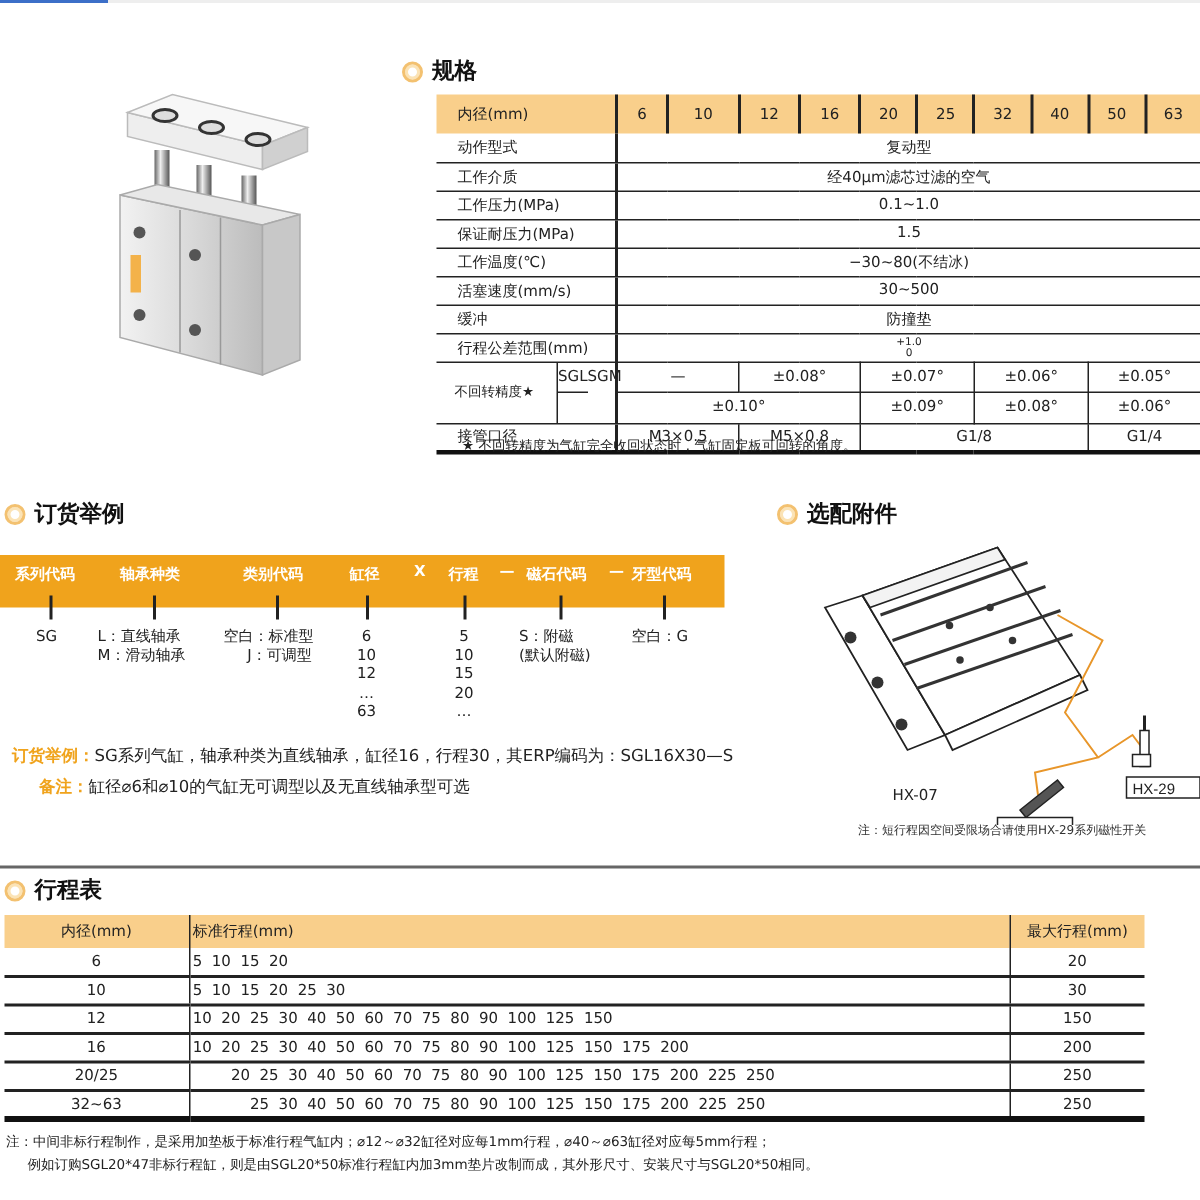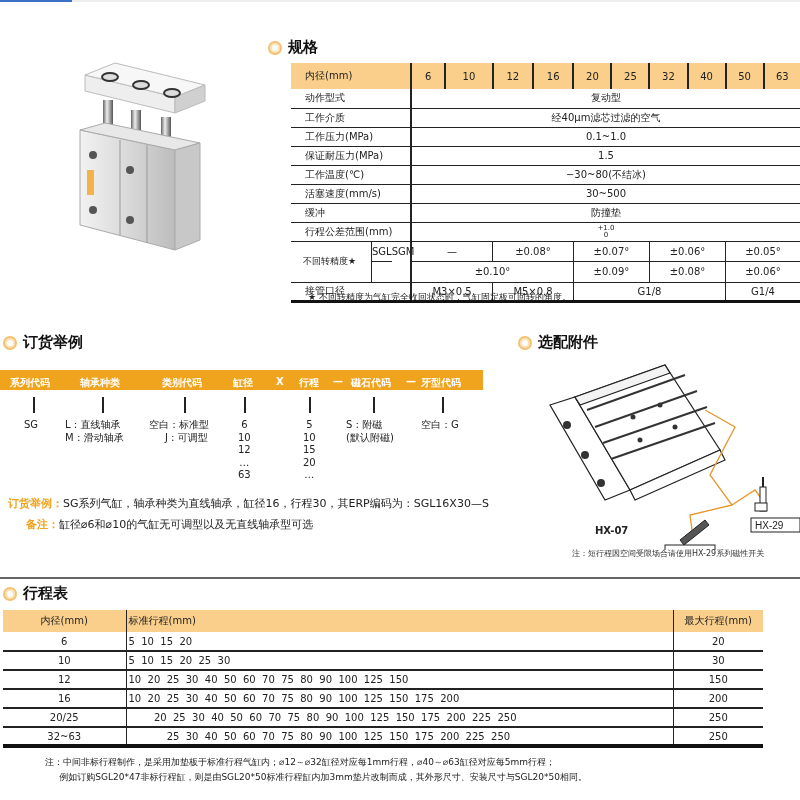--- a/index.html
+++ b/index.html
@@ -22,21 +22,21 @@
   .spec tr.hdr td { background: #f9cf8b; height: 26px; border-bottom: none; text-align: center; }
   .spec tr.hdr td.c0 { text-align: left; padding-left: 14px; }
   .spec td.c0 { width: 120px; padding-left: 14px; border-right: 2px solid #222; }
   .spec td.center { text-align: center; margin-left: 32px; }
   .spec td.bx { border-right: 1px solid #222; text-align: center; }
   .spec tr.last td { border-bottom: 3px solid #111; }
   .spec .tol { font-size: 7px; line-height: 7px; text-align: center; }
   .spec-note { left: 308px; top: 291px; font-size: 9px; color: #222; }
 
   
-  .order-bar { left: 0; top: 370px; width: 483px; height: 20px; background: #f0a31c; color: #fff; font-weight: bold; font-size: 10px; }
+  .order-bar { left: 0; top: 370px; width: 483px; height: 35px; background: #f0a31c; color: #fff; font-weight: bold; font-size: 10px; }
   .order-bar span { position: absolute; top: 6px; white-space: nowrap; }
   .tick { position: absolute; width: 1.5px; height: 16px; background: #222; top: 397px; }
   .ovals { font-size: 10px; color: #222; line-height: 12.5px; white-space: pre; }
   .order-example { left: 8px; top: 496px; font-size: 11px; color: #222; }
   .order-example .lab, .remark .lab { color: #f0a31c; font-weight: bold; }
   .remark { left: 26px; top: 517px; font-size: 11px; color: #222; }
 
   
   .acc-svg { left: 535px; top: 355px; width: 265px; height: 195px; }
   .acc-note { left: 572px; top: 548px; font-size: 8px; color: #333; white-space: nowrap; }
@@ -44,21 +44,21 @@
   .divider { left: 0; top: 577px; width: 800px; height: 2px; background: #666; }
 
   
   .stroke { left: 3px; top: 610px; width: 760px; font-size: 10px; }
   .stroke td { height: 19px; border-bottom: 2px solid #222; }
   .stroke tr.hdr td { background: #f9cf8b; height: 22px; border-bottom: none; }
   .stroke td.bore { width: 123px; text-align: center; border-right: 1.5px solid #222; }
   .stroke td.std { padding-left: 2px; border-right: 1.5px solid #222; white-space: pre; }
   .stroke td.max { width: 90px; text-align: center; }
   .stroke tr.last td { border-bottom: 4px solid #111; }
-  .stroke-note { left: 4px; top: 755px; font-size: 9px; color: #222; line-height: 15px; white-space: nowrap; margin-left: 41px; }
+  .stroke-note { left: 4px; top: 755px; font-size: 9px; color: #222; line-height: 15px; white-space: nowrap; }
 </style>
 </head>
 <body>
 
 <div class="abs topbar"></div>
 <div class="abs topbar-rest"></div>
 
 <svg class="abs product" viewBox="0 0 140 200">
   <defs>
     <linearGradient id="alu" x1="0" x2="1">
@@ -269,21 +269,21 @@
     <rect x="227" y="122" width="2" height="10" fill="#222"></rect>
     <rect x="220" y="148" width="12" height="8" fill="#fff" stroke="#222"></rect>
   </g>
   <g>
     <polygon points="145,185 170,165 174,170 149,190" fill="#555" stroke="#222"></polygon>
   </g>
   <rect x="216" y="163" width="49" height="14" fill="#fff" stroke="#222"></rect>
   <text x="220" y="174" font-size="10" font-family="Liberation Sans, sans-serif" fill="#222">HX-29</text>
   <rect x="130" y="190" width="50" height="14" fill="#fff" stroke="#222"></rect>
 </svg>
-<div class="abs" style="left:666px; top:547px; font-size:10px; color:#222; transform:translate(-71px,-22px);font-weight:bold;">HX-07</div>
+<div class="abs" style="left:666px; top:547px; font-size:10px; color:#222; transform:translate(-71px,-22px);">HX-07</div>
 
 <div class="abs acc-note">注：短行程因空间受限场合请使用HX-29系列磁性开关</div>
 
 <div class="abs divider"></div>
 
 <div class="abs sec-title" style="left:3px; top:584px;">
   <span class="ring"></span>
   <span>行程表</span>
 </div>
 

